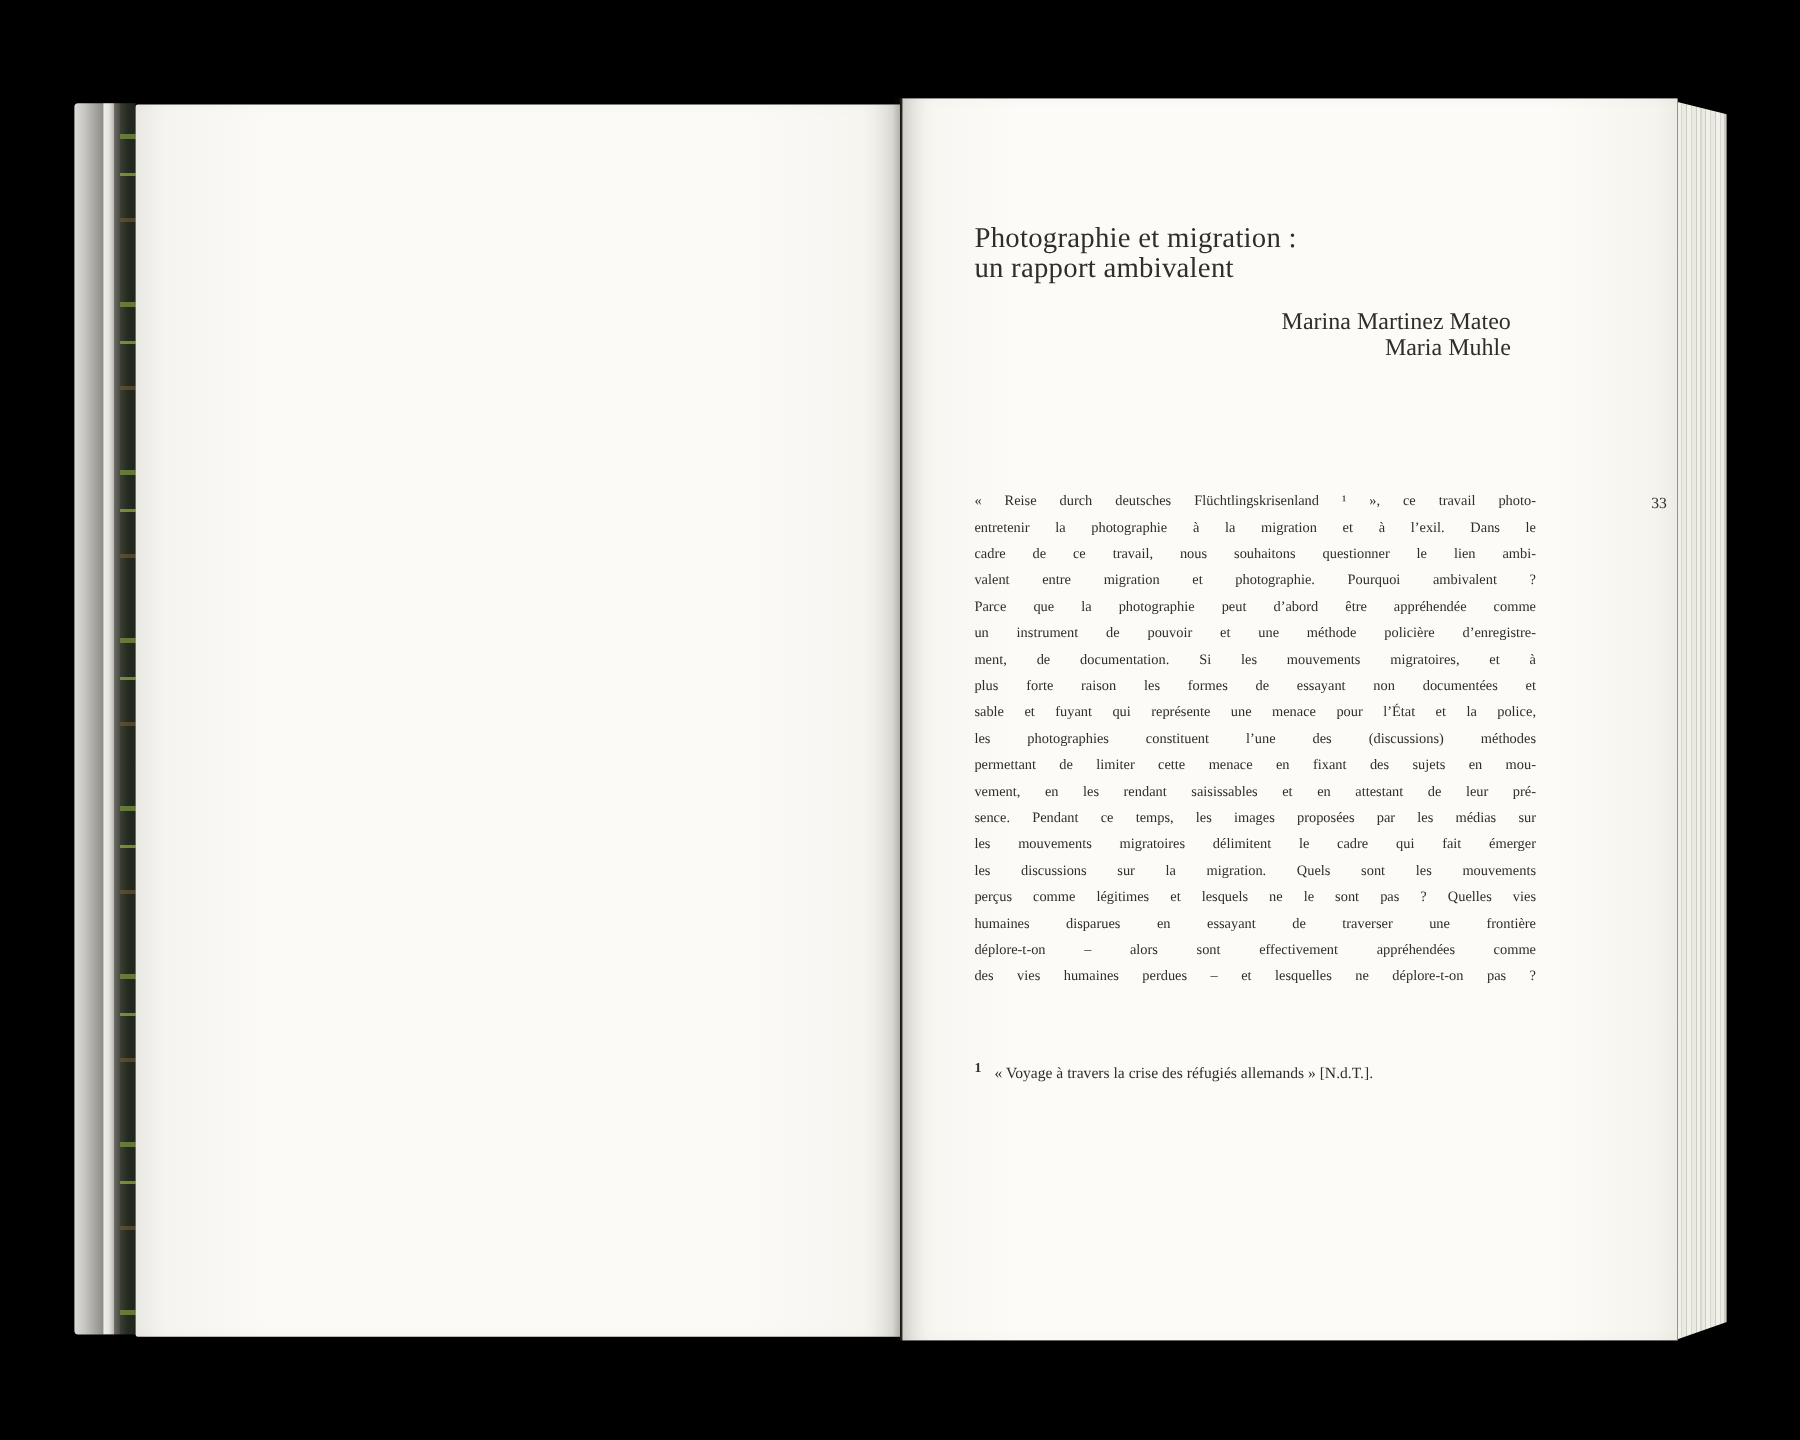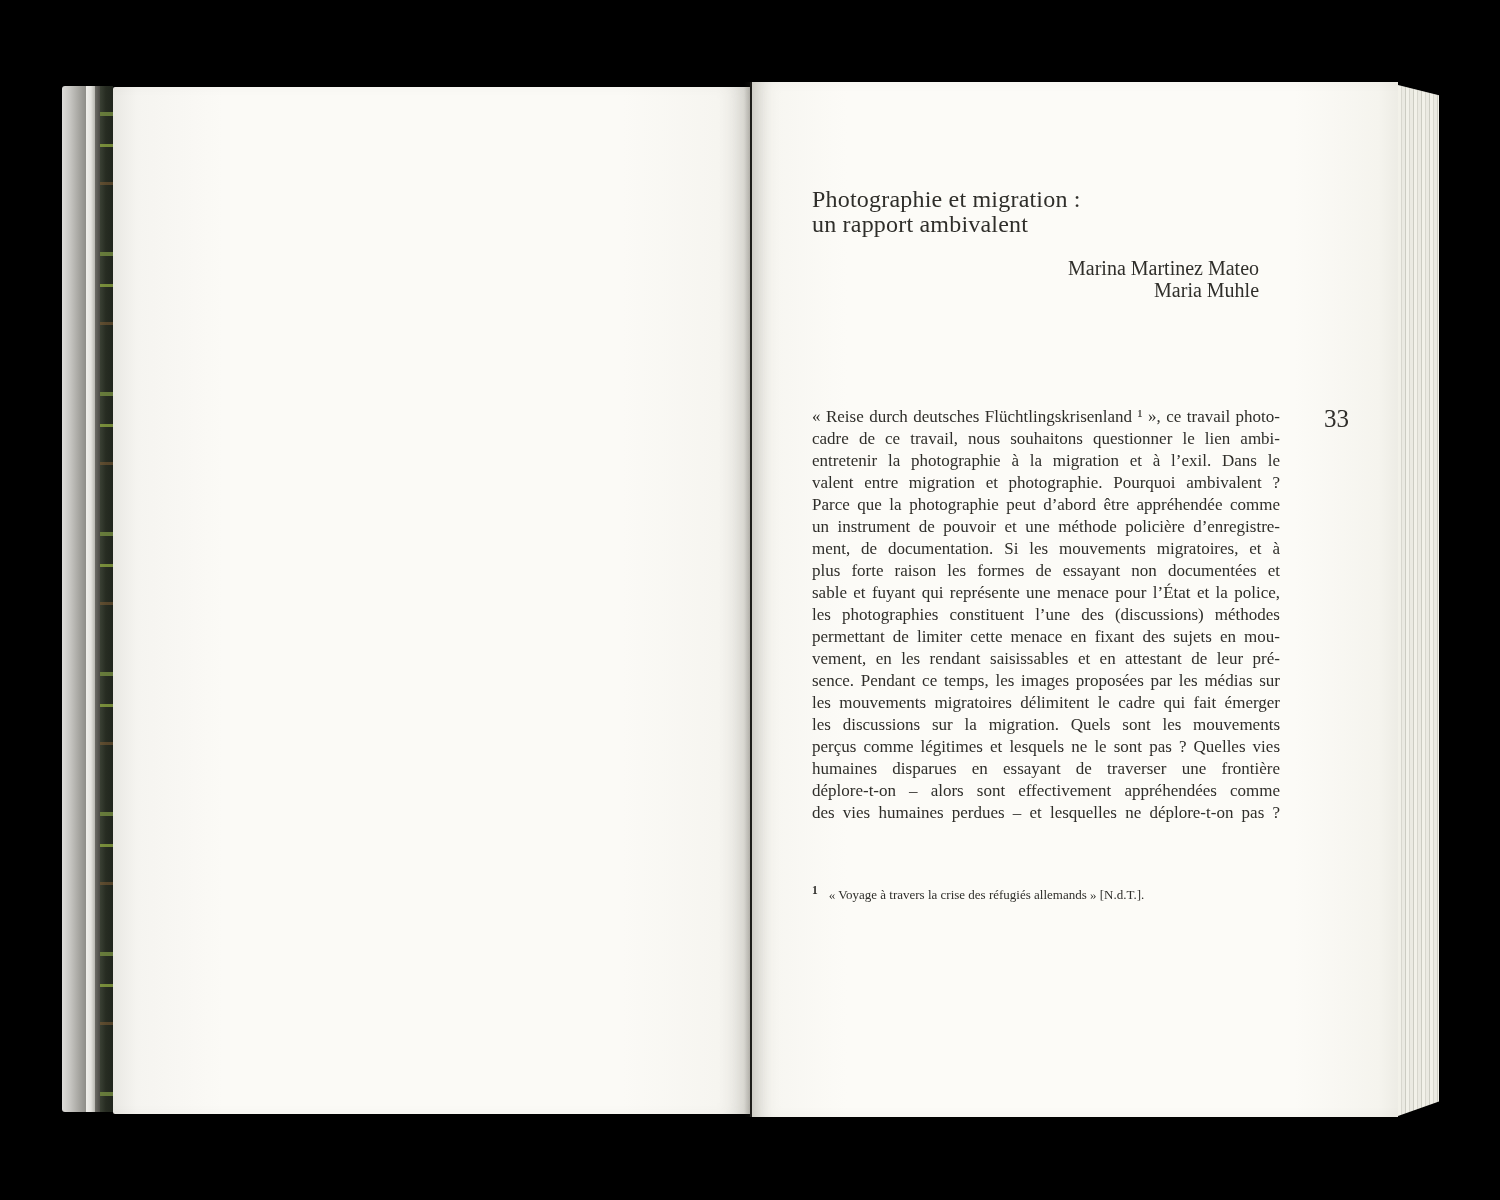--- a/index.html
+++ b/index.html
@@ -89,30 +89,30 @@
     font-size: 24px; line-height: 25px;
     letter-spacing: 0.2px; white-space: nowrap;
   }
   .authors {
     position: absolute; left: 316px; top: 175px;
     font-size: 20px; line-height: 22px; white-space: nowrap; text-align: right;
   }
   .body-block {
     position: absolute; left: 60px; top: 324px;
     width: 468px;
-    font-size: 17px; line-height: 22px; font-family: Liberation Serif, serif;
+    font-size: 12px; line-height: 22px; font-family: Liberation Serif, serif;
   }
   .bline {
     text-align: justify;
     text-align-last: justify;
     white-space: normal;
   }
   .folio {
-    position: absolute; left: 572px; top: 326px;
-    font-size: 25px; line-height: 22px;
+    position: absolute; left: 624px; top: 326px;
+    font-size: 13px; line-height: 22px;
   }
   .footnote {
     position: absolute; left: 60px; top: 800px;
     width: 470px;
     font-size: 13px; line-height: 17px;
   }
   .fn-marker {
     font-size: 11.5px; font-weight: bold;
     vertical-align: 5px;
     margin-right: 11px;
@@ -143,22 +143,22 @@
 
     <div class="authors">
       <div>Marina Martinez Mateo</div>
       <div>Maria Muhle</div>
     </div>
 
     <div class="folio">33</div>
 
     <div class="body-block" id="body-block">
         <div class="bline">« Reise durch deutsches Flüchtlingskrisenland ¹ », ce travail photo-</div>
+        <div class="bline">entretenir la photographie à la migration et à l’exil. Dans le</div>
         <div class="bline">cadre de ce travail, nous souhaitons questionner le lien ambi-</div>
-        <div class="bline">entretenir la photographie à la migration et à l’exil. Dans le</div>
         <div class="bline">valent entre migration et photographie. Pourquoi ambivalent ?</div>
         <div class="bline">Parce que la photographie peut d’abord être appréhendée comme</div>
         <div class="bline">un instrument de pouvoir et une méthode policière d’enregistre-</div>
         <div class="bline">ment, de documentation. Si les mouvements migratoires, et à</div>
         <div class="bline">plus forte raison les formes de essayant non documentées et</div>
         <div class="bline">sable et fuyant qui représente une menace pour l’État et la police,</div>
         <div class="bline">les photographies constituent l’une des (discussions) méthodes</div>
         <div class="bline">permettant de limiter cette menace en fixant des sujets en mou-</div>
         <div class="bline">vement, en les rendant saisissables et en attestant de leur pré-</div>
         <div class="bline">sence. Pendant ce temps, les images proposées par les médias sur</div>

